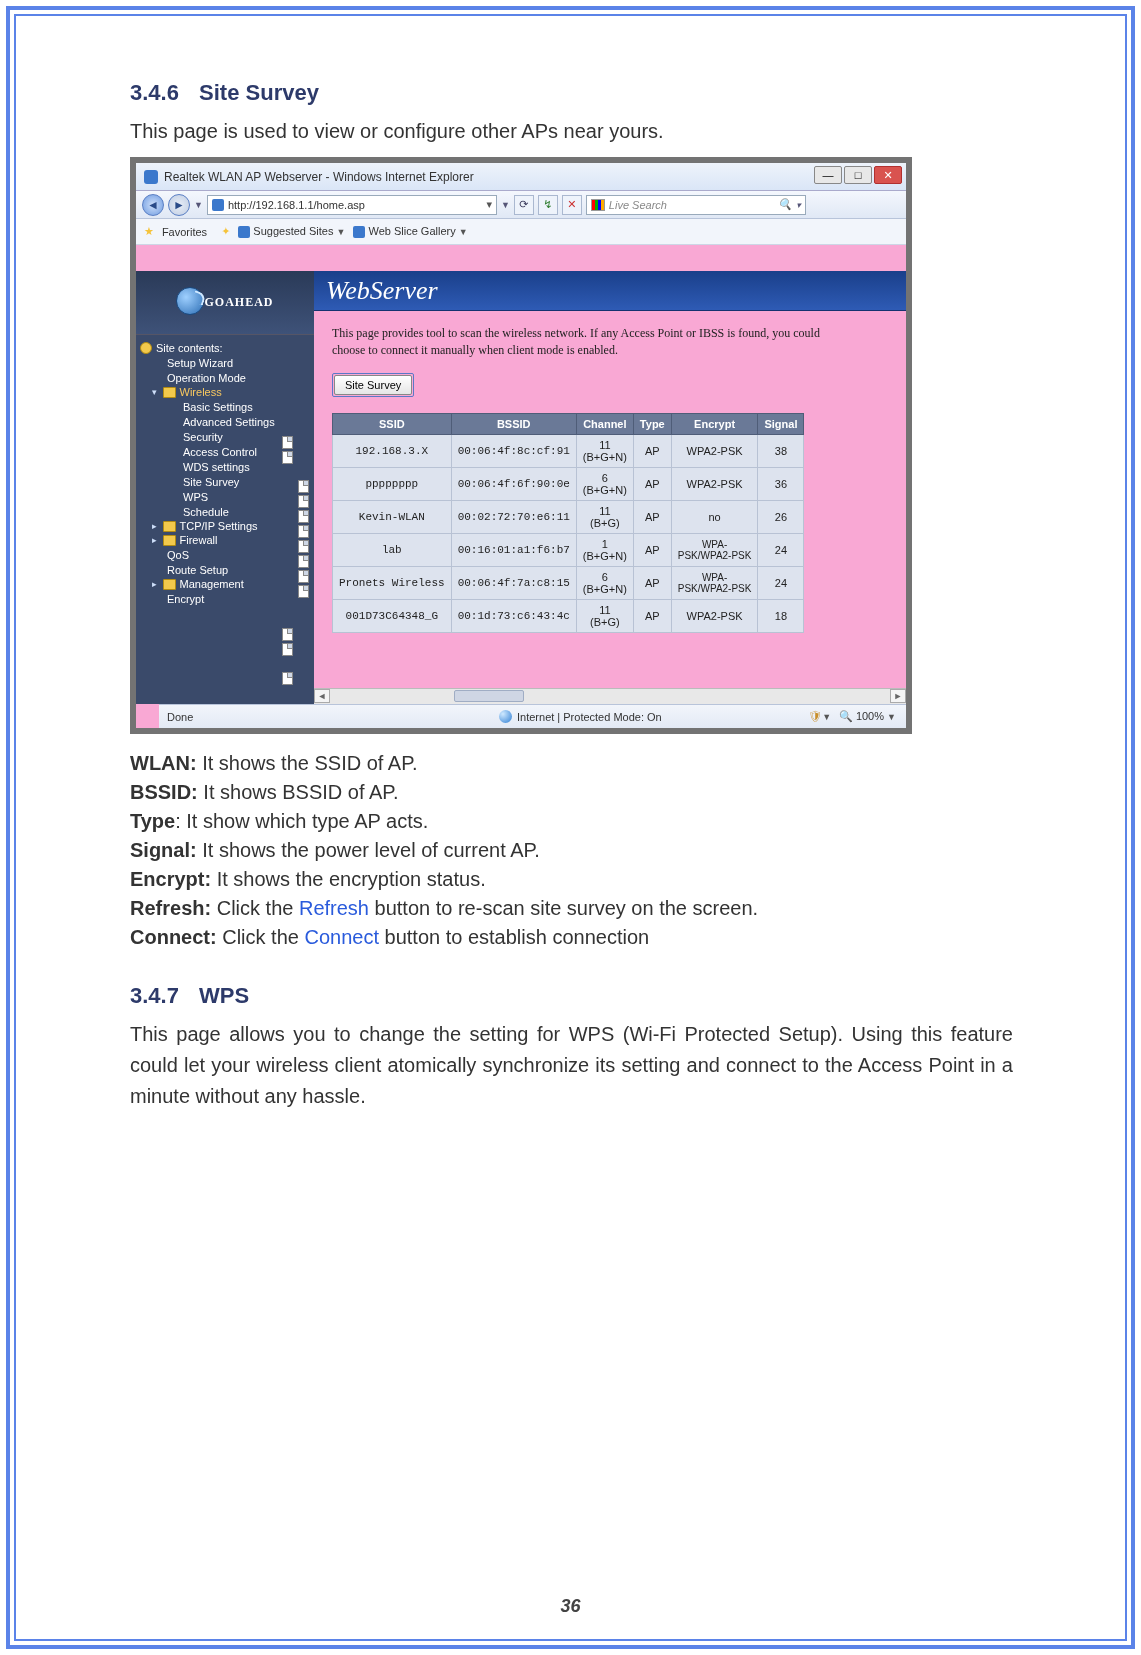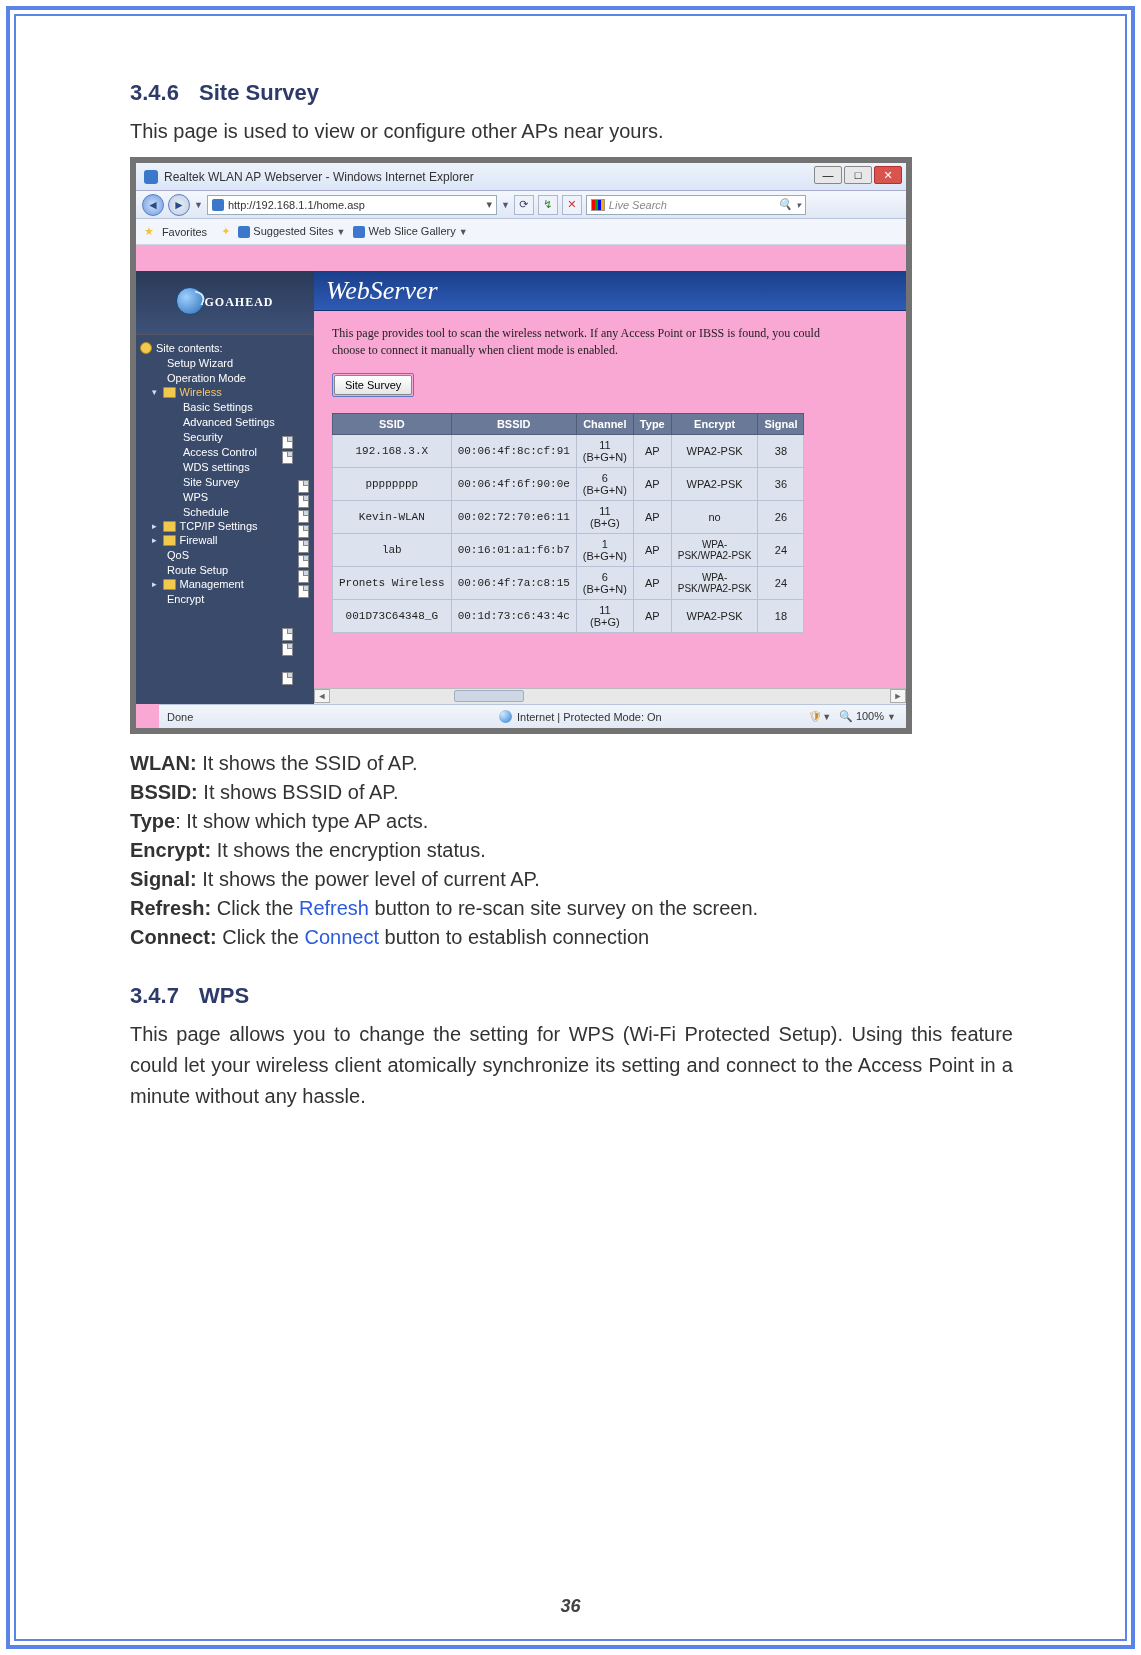--- a/index.html
+++ b/index.html
@@ -369,22 +369,22 @@
         <span style="color:#c98f2a;">🛡<span class="dd">▼</span></span>
         <span>🔍 <span>100%</span> <span class="dd">▼</span></span>
       </div>
     </div>
   </div>
 
   <div id="defs">
       <p class="def"><b>WLAN:</b> It shows the SSID of AP.</p>
       <p class="def"><b>BSSID:</b> It shows BSSID of AP.</p>
       <p class="def"><b>Type</b>: It show which type AP acts.</p>
+      <p class="def"><b>Signal:</b> It shows the power level of current AP.</p>
       <p class="def"><b>Encrypt:</b> It shows the encryption status.</p>
-      <p class="def"><b>Signal:</b> It shows the power level of current AP.</p>
       <p class="def"><b>Refresh:</b> Click the <span class="link">Refresh</span> button to re-scan site survey on the screen.</p>
       <p class="def"><b>Connect:</b> Click the <span class="link">Connect</span> button to establish connection</p>
     </div>
 
   <div style="height:28px;"></div>
   <h3 class="section">
     <span class="num">3.4.7</span>
     <span>WPS</span>
   </h3>
   <p class="bodytext">This page allows you to change the setting for WPS (Wi-Fi Protected Setup). Using this feature could let your wireless client atomically synchronize its setting and connect to the Access Point in a minute without any hassle.</p>

